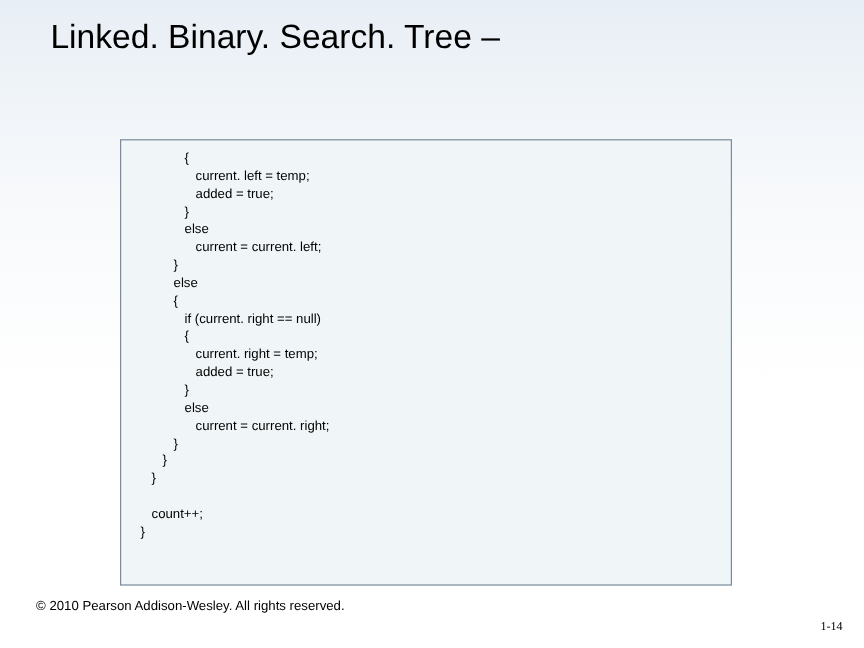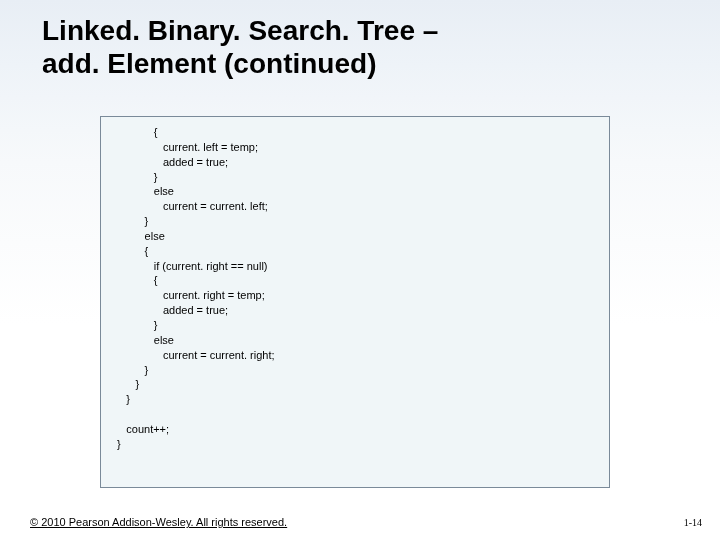--- a/index.html
+++ b/index.html
@@ -18,21 +18,21 @@
       #ffffff 60%,
       #ffffff 100%);
     position: relative;
   }
   .title {
     position: absolute;
     top: 14px;
     left: 42px;
     right: 30px;
     font-size: 28px;
-    font-weight: bold;
+    font-weight: normal;
     color: #000;
     line-height: 1.18;
   }
   .code-box {
     position: absolute;
     top: 116px;
     left: 100px;
     width: 510px;
     height: 372px;
     background: #f0f6f8;
@@ -41,42 +41,40 @@
     font-family: Arial, Helvetica, sans-serif;
     font-size: 11px;
     line-height: 1.35;
     color: #000;
     white-space: pre;
     overflow: hidden;
   }
   .footer {
     position: absolute;
     left: 30px;
-    bottom: 12px;
+    bottom: 29px;
     font-size: 11px;
     color: #000;
-    text-decoration: underline;
   }
   .pagenum {
     position: absolute;
     right: 18px;
     bottom: 12px;
     font-size: 10px;
     color: #000;
     font-family: Liberation Serif, serif;
   }
 </style>
 </head>
 <body>
 
 <div class="slide">
 
   <div class="title">
     <span>Linked. Binary. Search. Tree –</span><br>
-    <span>add. Element (continued)</span>
   </div>
 
   <div class="code-box">              {
                  current. left = temp;
                  added = true;
               }
               else
                  current = current. left;
            }
            else

